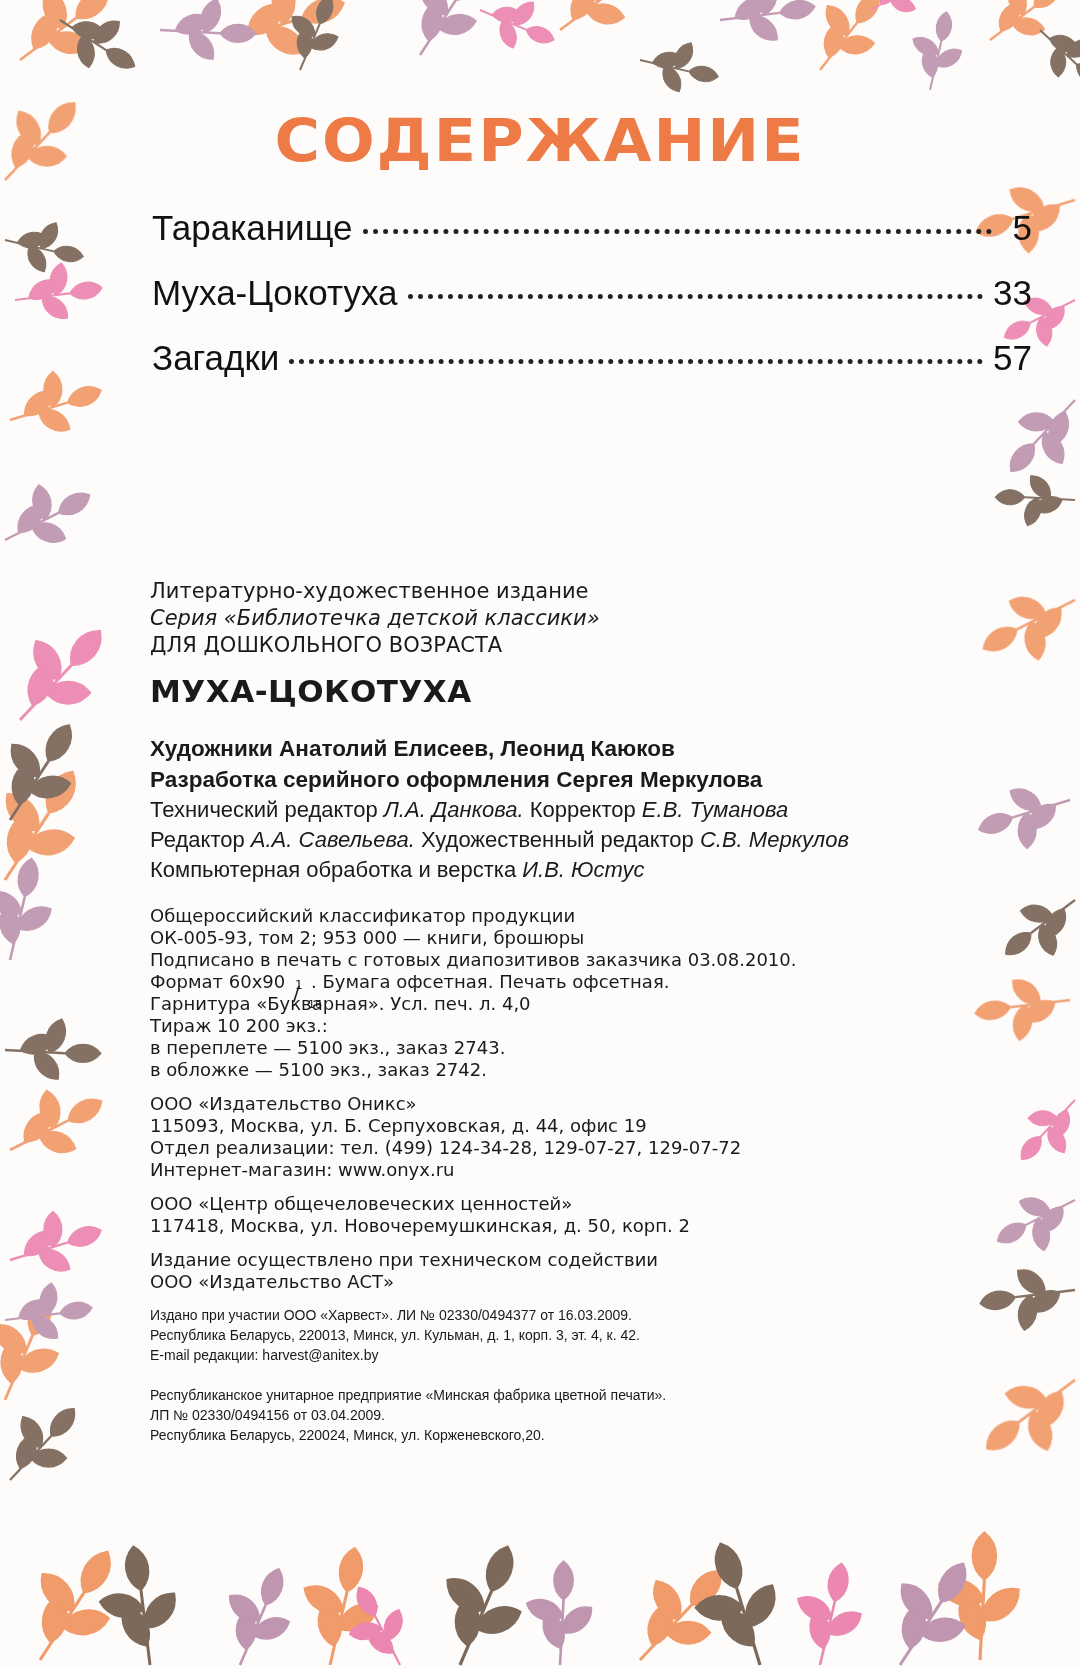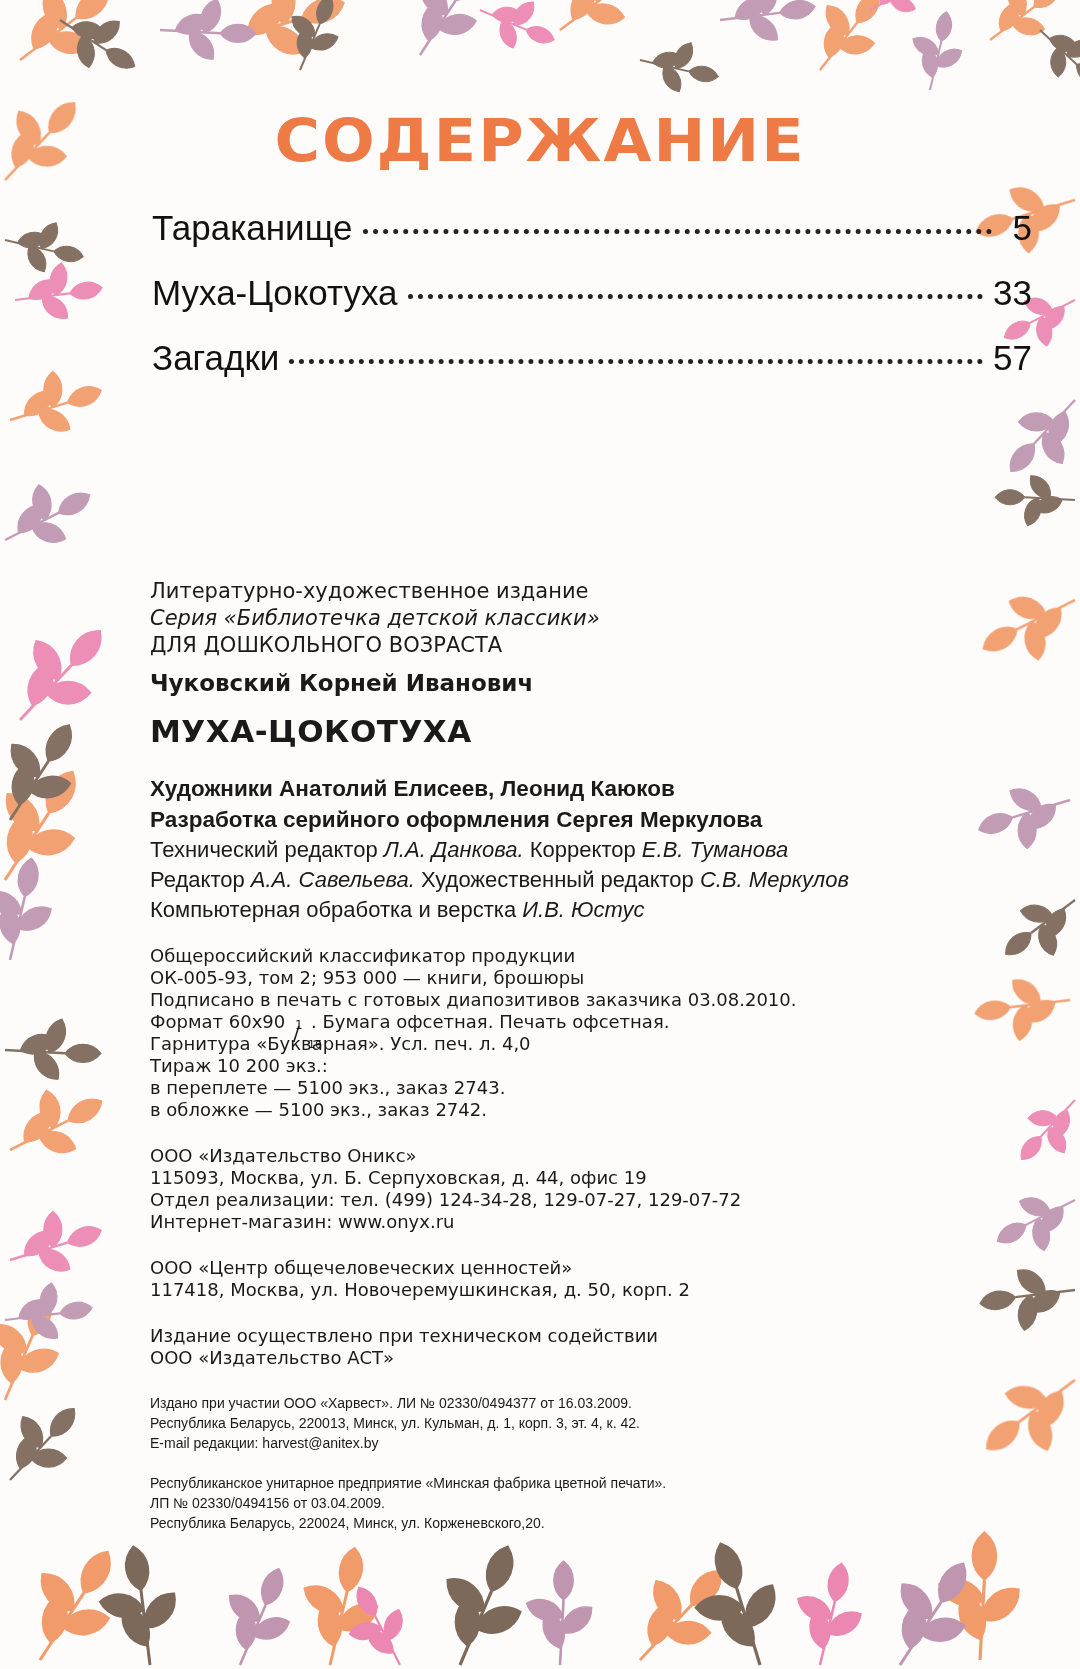--- a/index.html
+++ b/index.html
@@ -32,21 +32,21 @@
   .line { display: block; white-space: nowrap; }
   .l22 { font-size: 21px; line-height: 27px; }
   .it { font-style: italic; }
   .author { font-size: 23px; font-weight: bold; line-height: 32px; margin-top: 8px; }
   .book { font-size: 31px; font-weight: bold; line-height: 40px; margin-top: 12px; letter-spacing: 0.5px; }
   .credits-b { font-family: "Liberation Sans", sans-serif; font-weight: bold; font-size: 22.5px; line-height: 31px; }
   .credits { font-family: "Liberation Sans", sans-serif; font-size: 22px; line-height: 30px; }
   .small { font-size: 18px; line-height: 22px; }
   .arial { font-family: "Liberation Sans", sans-serif; font-size: 14px; line-height: 20px; }
   .gap8 { margin-top: 20px; }
-  .gap12 { margin-top: 24px; }
+  .gap12 { margin-top: 12px; }
   .frac { display: inline-block; position: relative; width: 20px; font-size: 12px; }
   .frac .n { position: absolute; top: -14px; left: 4px; }
   .frac .s { position: absolute; top: -6px; left: 2px; font-size: 20px; }
   .frac .d { position: absolute; top: 6px; left: 17px; font-size: 11px; }
 </style>
 </head>
 <body>
 
 <svg class="decor" viewBox="0 0 1080 1669" xmlns="http://www.w3.org/2000/svg">
   <defs>
@@ -178,21 +178,20 @@
     <span class="title">Загадки</span>
     <span class="leader"></span>
     <span class="page">57</span>
   </div>
 </div>
 
 <div class="imprint">
   <span class="line l22">Литературно-художественное издание</span>
   <span class="line l22 it">Серия «Библиотечка детской классики»</span>
   <span class="line l22">ДЛЯ ДОШКОЛЬНОГО ВОЗРАСТА</span>
-  <span class="line author">Чуковский Корней Иванович</span>
   <span class="line book">МУХА-ЦОКОТУХА</span>
 
   <span class="line credits-b" style="margin-top:22px">Художники Анатолий Елисеев, Леонид Каюков</span>
   <span class="line credits-b">Разработка серийного оформления Сергея Меркулова</span>
 
   <span class="line credits">
     <span>Технический редактор</span>
     <span class="it">Л.А. Данкова.</span>
     <span>Корректор</span>
     <span class="it">Е.В. Туманова</span>

